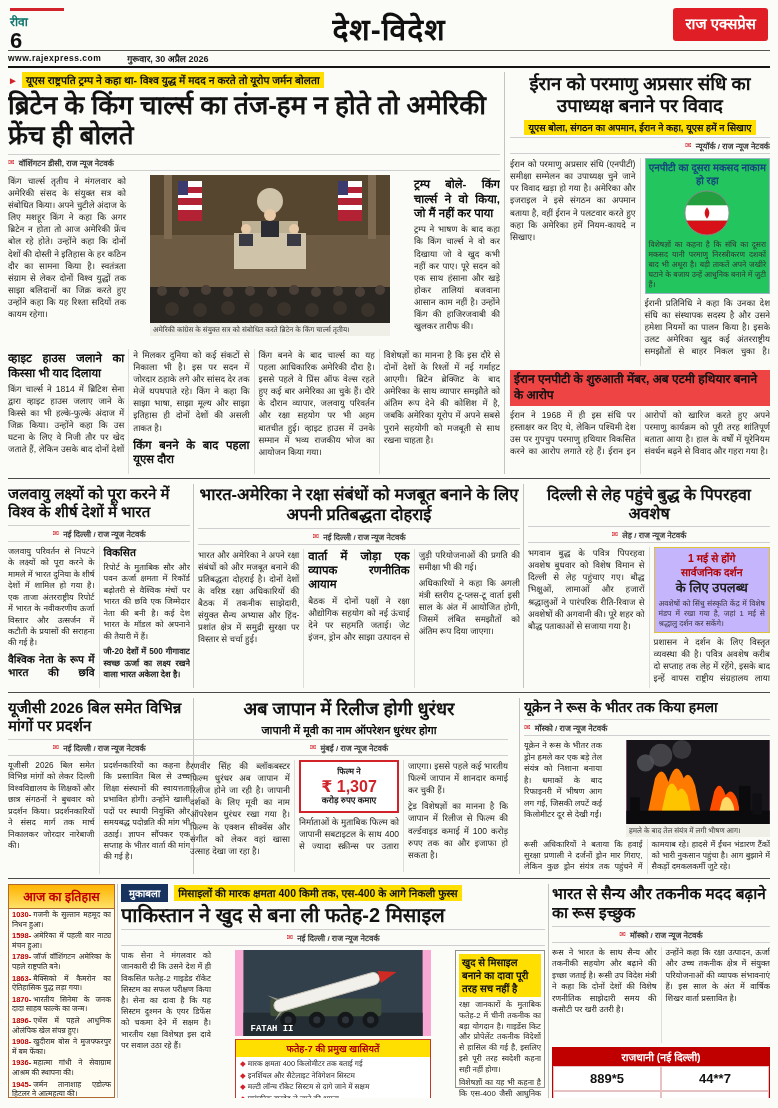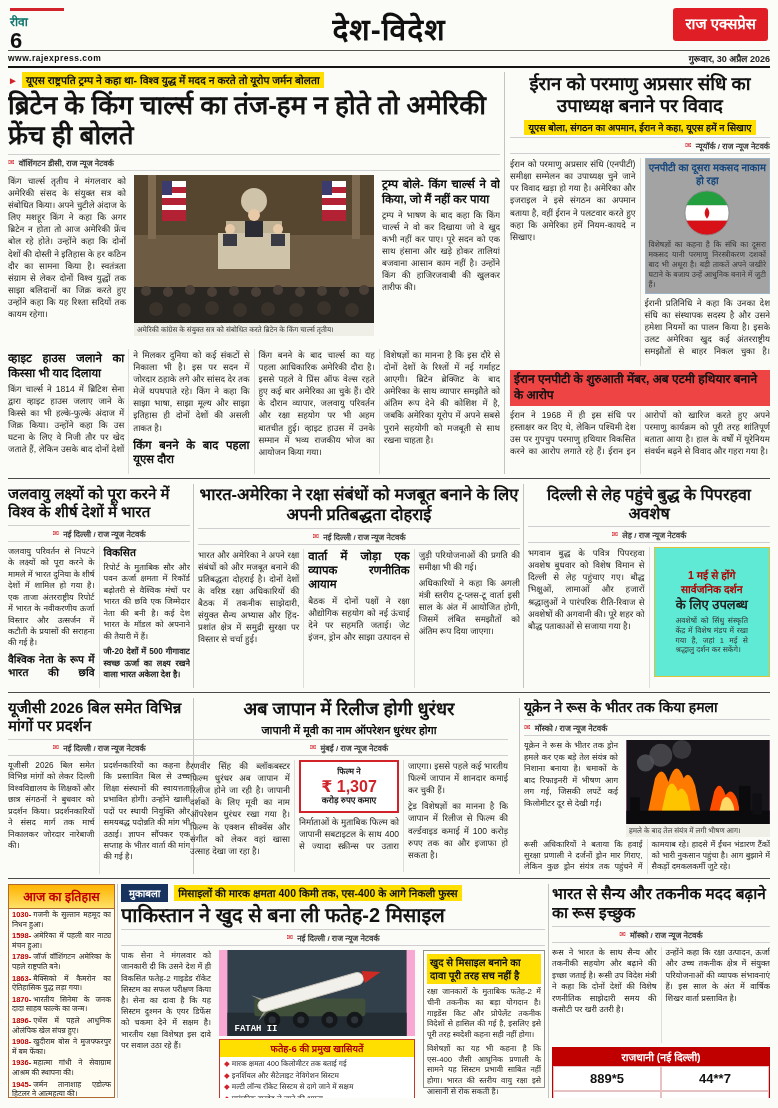--- a/index.html
+++ b/index.html
@@ -6,21 +6,21 @@
   .sheet{position:relative;width:778px;height:1108px;margin:0 auto;background:#fbfbf7;
          font-family:"Liberation Sans","DejaVu Sans",sans-serif;color:#1b1b1b;overflow:hidden;}
   
   .edbox{position:absolute;left:10px;top:8px;width:54px;text-align:left;border-top:3px solid #d2232a;padding-top:2px;}
   .edbox .city{display:block;font-size:12px;font-weight:bold;color:#0f766e;}
   .edbox .pg{display:block;font-size:22px;font-weight:800;color:#111;line-height:1;}
   .secttl{position:absolute;left:0;right:0;top:8px;text-align:center;font-size:30px;font-weight:800;color:#101010;letter-spacing:1px;}
   .brand{position:absolute;right:10px;top:8px;background:#e01e25;color:#fff;font-weight:800;font-size:15px;
          padding:8px 12px;border-radius:3px;line-height:1.1;}
   .subrow{position:absolute;left:8px;right:8px;top:50px;height:14px;border-top:1px solid #555;
-          display:flex;justify-content:space-between;align-items:center;}
+          display:flex;align-items:center;gap:26px;}
   .site{font-size:8.5px;font-weight:bold;color:#111;text-decoration:none;letter-spacing:.5px;}
   .date{font-size:9px;font-weight:bold;color:#222;}
   .mastrule{position:absolute;left:8px;right:8px;top:66px;height:2px;background:#151515;}
   
   .art{position:absolute;overflow:hidden;}
   .hd{position:absolute;left:8px;right:8px;height:1px;background:#4a4a4a;}
   .vd{position:absolute;width:1px;background:#c3c3c0;}
   .kick{display:flex;align-items:center;gap:4px;margin-bottom:2px;}
   .arw{color:#d2232a;font-size:10px;font-weight:bold;}
   .ktx{background:#ffdf00;font-weight:bold;font-size:10.5px;padding:1px 4px;color:#111;}
@@ -34,29 +34,29 @@
   .env{color:#d2232a;font-size:8px;}
   .bodytx{font-size:8.6px;line-height:1.4;text-align:justify;color:#222;}
   .bodytx p{margin:0 0 4px;}
   .c2{columns:2;column-gap:9px;column-rule:1px solid #dcdcd8;}
   .c3{columns:3;column-gap:9px;column-rule:1px solid #dcdcd8;}
   .c4{columns:4;column-gap:9px;column-rule:1px solid #dcdcd8;}
   .subh{font-weight:800;font-size:11.5px;line-height:1.25;margin:2px 0 3px;color:#101010;}
   .cap{font-size:7.2px;color:#333;background:#efefe8;padding:2px 3px;line-height:1.25;}
   .photo{background:#f9a8d4;line-height:0;}
   
-  .ybox{background:#5eead4;border:1px solid #e0c23a;padding:21px;text-align:center;break-inside:avoid;margin:3px 0;}
+  .ybox{background:#c4b5fd;border:1px solid #e0c23a;padding:4px;text-align:center;break-inside:avoid;margin:3px 0;}
   .ybox .b1{display:block;font-size:10.5px;font-weight:800;color:#b00000;line-height:1.25;}
   .ybox .b2{display:block;font-size:13px;font-weight:bold;color:#222;margin-bottom:2px;}
   .ybox .bt{display:block;font-size:7.6px;line-height:1.3;color:#333;text-align:justify;}
   .moneybox{border:2px solid #d2232a;padding:4px 2px;text-align:center;margin:3px 0;break-inside:avoid;background:#fff;}
   .moneybox .m1{display:block;font-size:8px;font-weight:bold;color:#222;}
   .moneybox .m2{display:block;font-size:16px;font-weight:800;color:#d2232a;line-height:1.1;}
   .moneybox .m3{display:block;font-size:8.5px;font-weight:800;color:#222;}
-  .npbox{border:1px solid #9db3c8;background:#a3a3a3;padding:3px;text-align:center;break-inside:avoid;margin:3px 0;}
+  .npbox{border:1px solid #9db3c8;background:#22c55e;padding:3px;text-align:center;break-inside:avoid;margin:3px 0;}
   .npbox .t{display:block;font-size:10px;font-weight:800;color:#14457c;line-height:1.25;margin-bottom:2px;}
   .npbox .x{display:block;font-size:7.6px;line-height:1.3;color:#333;text-align:justify;}
   .band{background:#ef4444;font-weight:800;font-size:12px;line-height:1.3;padding:2px 4px;color:#111;margin:4px 0 3px;}
   
   .histbox{border:1px solid #b06a2f;background:#fffdf2;height:100%;box-sizing:border-box;}
   .histhead{background:linear-gradient(#ffb300,#ffe066);color:#c00000;font-weight:800;font-size:12.5px;
             text-align:center;padding:3px 0;border-bottom:1px solid #b06a2f;}
   .histitem{padding:1px 3px;font-size:7.5px;line-height:1.28;color:#222;text-align:justify;}
   .histitem .yr{color:#c00000;font-weight:800;margin-right:2px;}
   
@@ -68,21 +68,21 @@
   .featbox li{font-size:7.4px;line-height:1.3;margin-bottom:2px;color:#222;}
   .featbox li::before{content:"◆ ";color:#d2232a;}
   .claimbox{border:1px solid #8f8f8f;padding:3px;background:#fffef6;height:100%;box-sizing:border-box;}
   .claimbox .ct{background:#ffdf00;font-weight:800;font-size:10px;line-height:1.3;padding:2px 3px;display:block;color:#111;margin-bottom:3px;}
   .claimbox .cx{font-size:7.8px;line-height:1.38;text-align:justify;color:#222;}
   
   .lot{border:1.5px solid #c00000;margin-top:4px;background:#fff;}
   .lot .lh{background:#c00000;color:#fff;font-weight:800;font-size:10.5px;text-align:center;padding:2px;}
   .lot .grid{display:grid;grid-template-columns:1fr 1fr;}
   .lot .cell{border:1px solid #e6c2c2;font-weight:800;font-size:13px;text-align:center;padding:4px 0;color:#111;}
-  .flexrow{display:flex;gap:8px;}
+  .flexrow{display:flex;gap:24px;}
 </style>
 </head>
 <body>
 
 <div class="sheet">
 
   <div class="edbox">
     <span class="city">रीवा</span>
     <span class="pg">6</span>
   </div>
@@ -389,21 +389,21 @@
             <g transform="rotate(-16 100 46)">
               <rect x="32" y="38" width="122" height="14" rx="7" fill="#f2f0ea" stroke="#c9c5ba"></rect>
               <polygon points="154,38 174,45 154,52" fill="#cf2b24"></polygon>
               <polygon points="36,38 28,30 40,38" fill="#9a978c"></polygon>
               <polygon points="36,52 28,60 40,52" fill="#9a978c"></polygon>
             </g>
             <text x="8" y="90" fill="#ffffff" font-size="10" font-weight="bold" font-family="Liberation Mono, DejaVu Sans Mono, monospace">FATAH II</text>
           </svg>
         </div>
         <div class="featbox">
-          <div class="ft">फतेह-6 की प्रमुख खासियतें</div>
+          <div class="ft">फतेह-7 की प्रमुख खासियतें</div>
           <ul>
             <li>मारक क्षमता 400 किलोमीटर तक बताई गई</li>
             <li>इनर्शियल और सैटेलाइट नेविगेशन सिस्टम</li>
             <li>मल्टी लॉन्च रॉकेट सिस्टम से दागे जाने में सक्षम</li>
             <li>पारंपरिक वारहेड ले जाने की क्षमता</li>
           </ul>
         </div>
       </div>
       <div style="flex:1;">
         <div class="claimbox">

